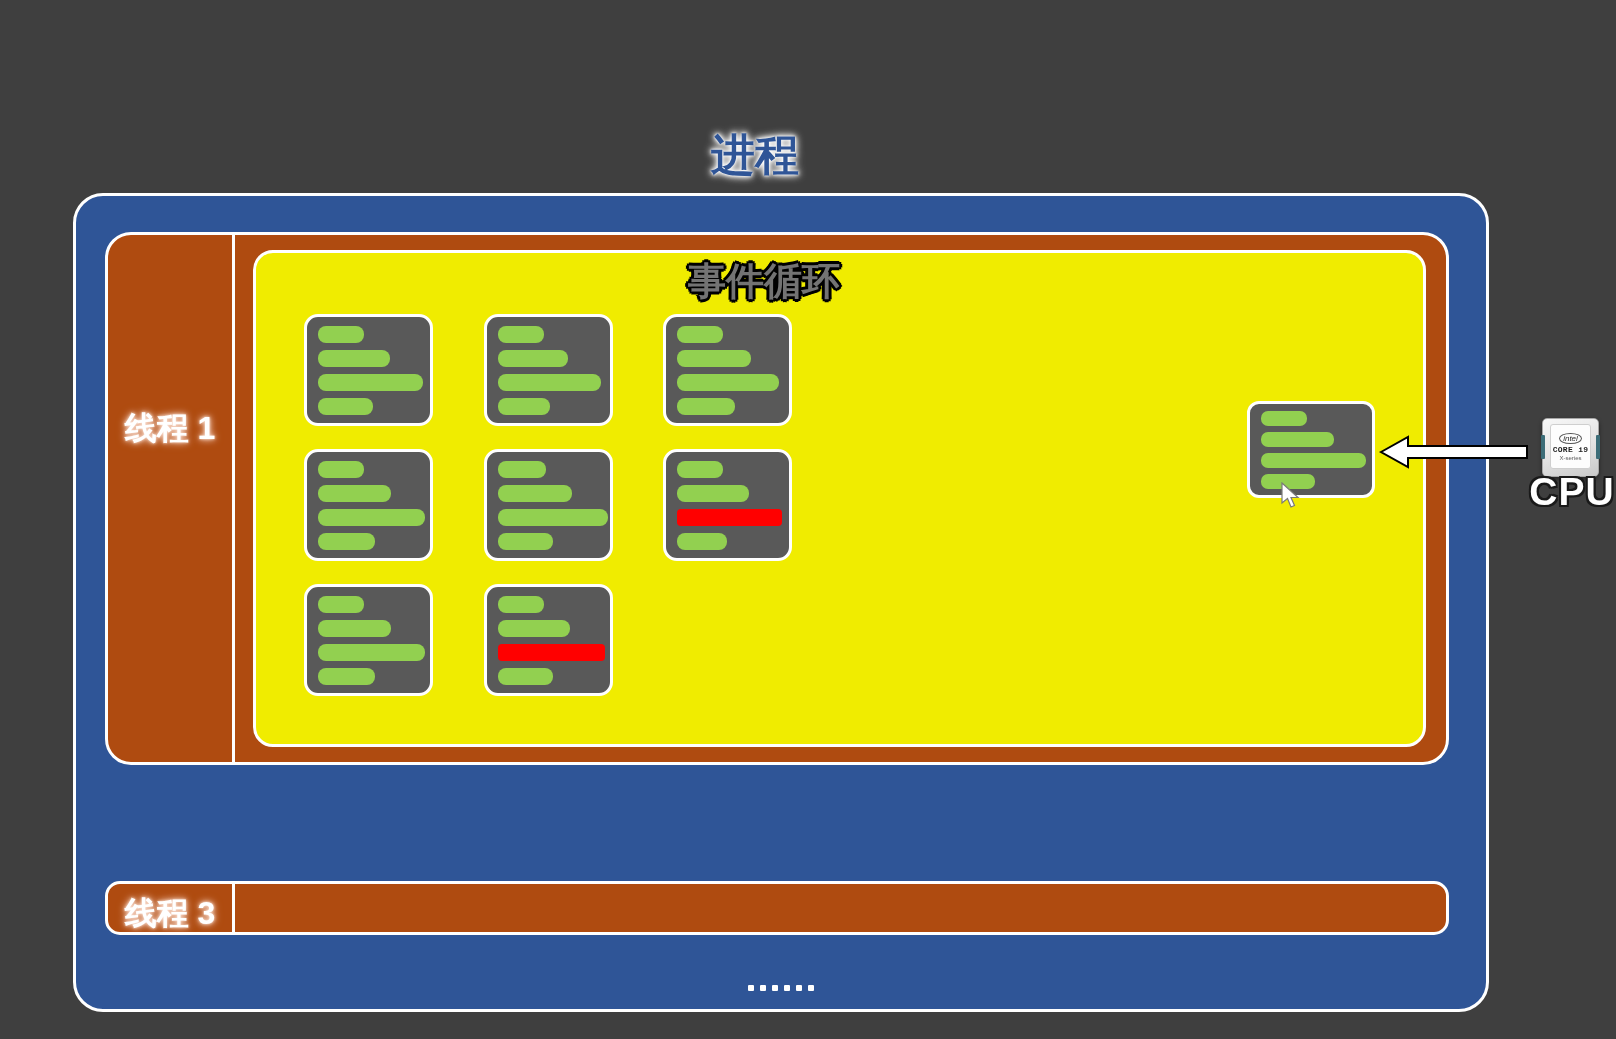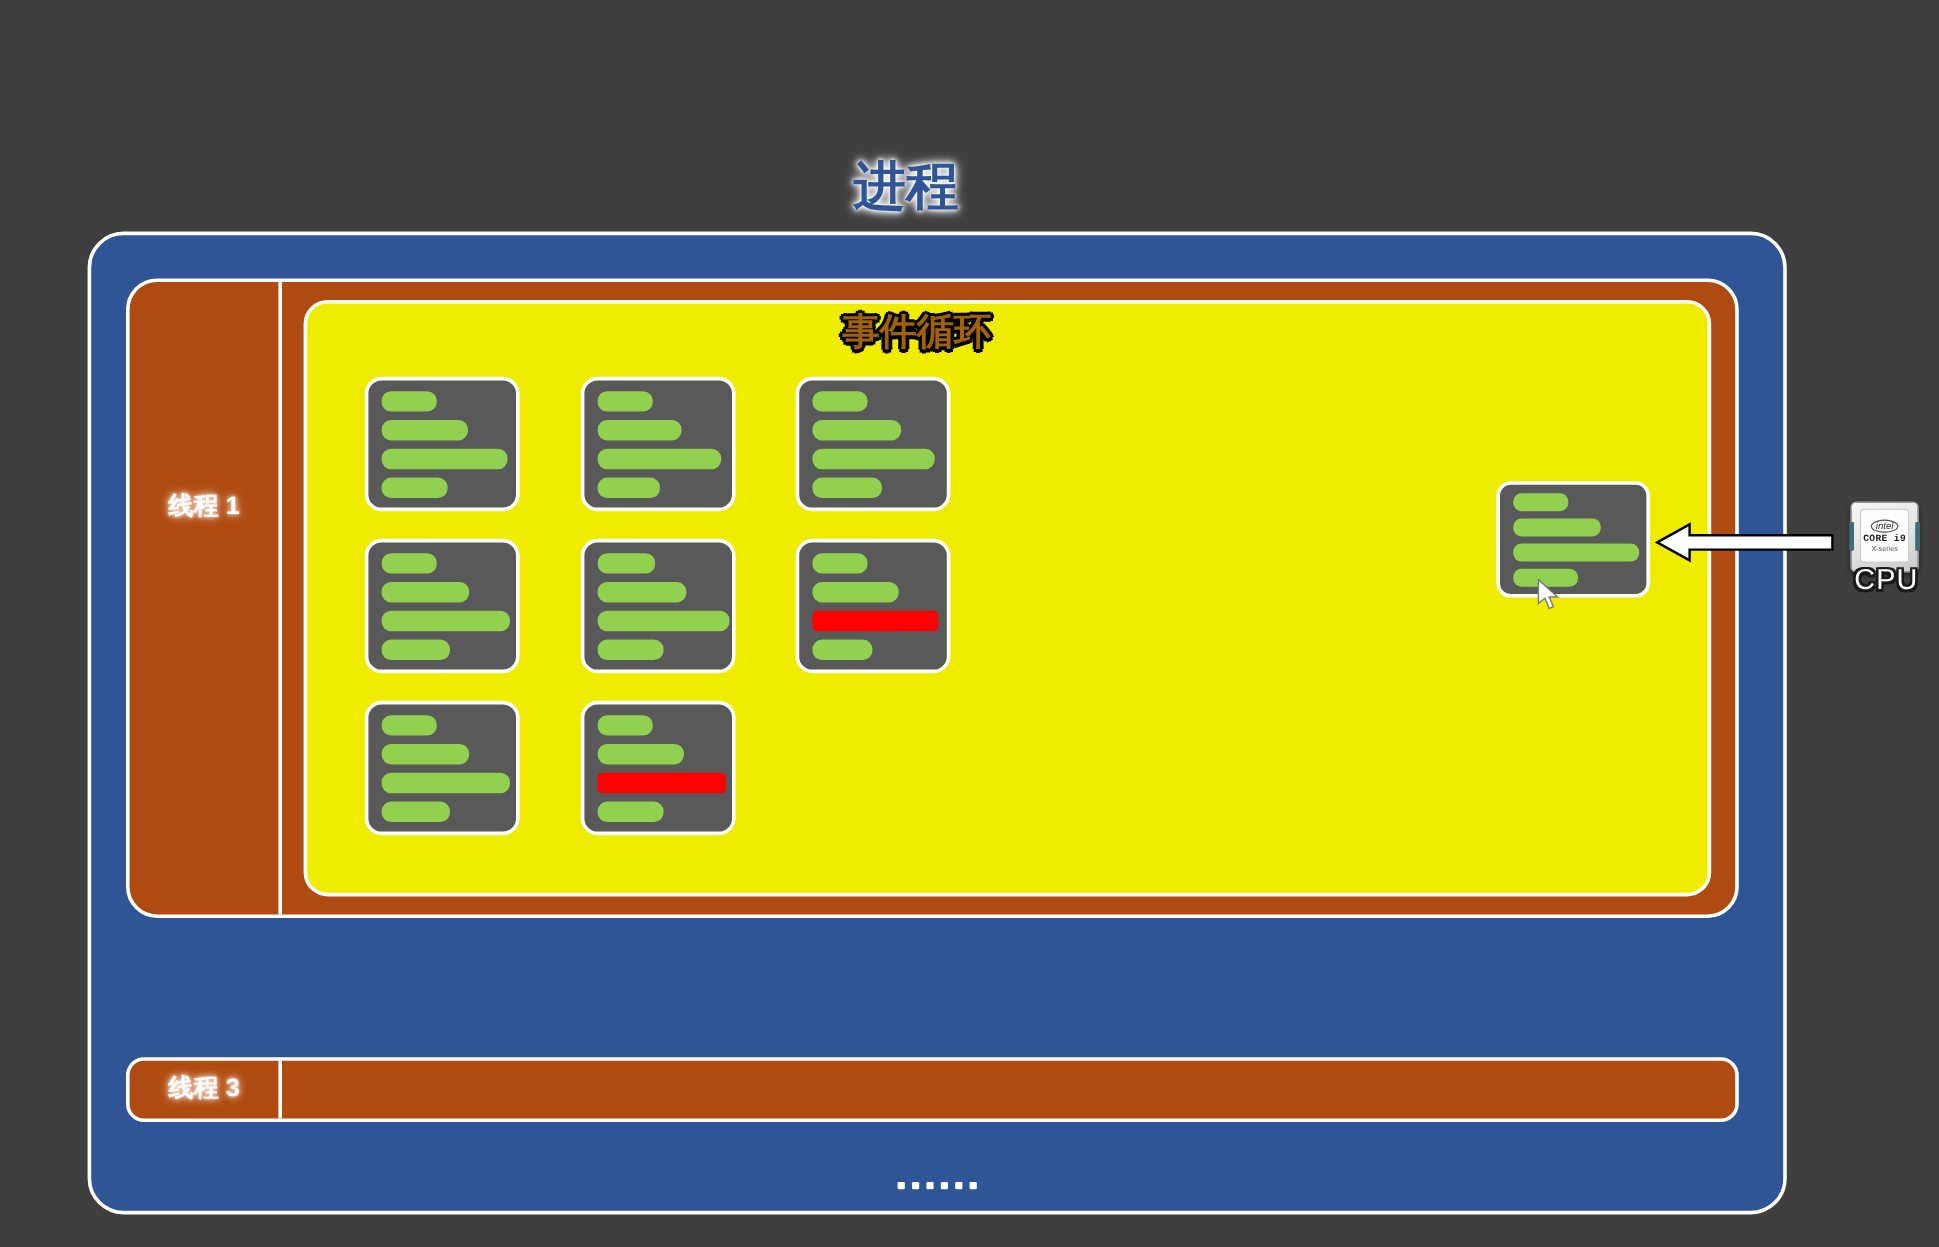--- a/index.html
+++ b/index.html
@@ -18,29 +18,29 @@
     background:#2F5597;border:3px solid #fff;border-radius:30px;box-sizing:border-box;}
 
   .thread{position:absolute;background:#AF4B10;border:3px solid #fff;box-sizing:border-box;}
   .thread-1{left:29px;top:36px;width:1344px;height:533px;border-radius:26px;}
   .thread-2{left:29px;top:596px;width:1344px;height:54px;border-radius:15px;}
   .thread-3{left:29px;top:685px;width:1344px;height:54px;border-radius:15px;}
 
   .label-cell{position:absolute;left:0;top:0;bottom:0;width:124px;
     border-right:3px solid #fff;}
   .thread-label{position:absolute;left:0;width:100%;text-align:center;
-    color:#fff;font-size:21px;font-weight:bold;white-space:nowrap;
+    color:#fff;font-size:32px;font-weight:bold;white-space:nowrap;
     text-shadow:0 0 3px rgba(255,235,225,.95),0 0 6px rgba(255,225,210,.85),0 0 10px rgba(255,220,205,.6);}
   .thread-1 .thread-label{top:172px;}
   .thread-2 .thread-label,.thread-3 .thread-label{top:8px;}
 
   .event-loop{position:absolute;left:145px;top:15px;width:1173px;height:497px;
     background:#F0EC00;border:3px solid #fff;border-radius:20px;box-sizing:border-box;}
   .event-loop-title{position:absolute;left:508px;top:3px;transform:translateX(-50%);
-    color:#a16207;font-size:31px;font-weight:bold;white-space:nowrap;
+    color:#737373;font-size:38px;font-weight:bold;white-space:nowrap;
     text-shadow:-2px -2px 0 #000,2px -2px 0 #000,-2px 2px 0 #000,2px 2px 0 #000,
                 0 -3px 0 #000,0 3px 0 #000,-3px 0 0 #000,3px 0 0 #000;}
 
   .cobox{position:absolute;width:129px;height:112px;background:#595959;
     border:3px solid #fff;border-radius:14px;box-sizing:border-box;
     display:flex;flex-direction:column;gap:7px;padding:9px 0 0 11px;}
   .task-bar{height:17px;border-radius:8px;flex:0 0 auto;}
   .task-bar.red{border-radius:4px;}
 
   .running-box{position:absolute;left:991px;top:148px;width:128px;height:97px;
@@ -58,21 +58,21 @@
   .chip-clip.left{left:-2px;} .chip-clip.right{right:-2px;}
   .chip-die{position:absolute;left:7px;top:5px;right:7px;bottom:7px;background:#fdfdfd;
     border:1px solid #cfcfcf;border-radius:3px;display:flex;flex-direction:column;
     align-items:center;justify-content:center;gap:1px;}
   .intel-logo{font-size:8px;color:#2b2b2b;border:1px solid #555;border-radius:50%;
     padding:0 3px;line-height:9px;font-style:italic;}
   .chip-model{font-size:8px;font-weight:bold;color:#1f1f1f;letter-spacing:.3px;white-space:nowrap;font-family:Liberation Mono, monospace;}
   .chip-series{font-size:6px;color:#5a5a5a;white-space:nowrap;}
 
   .cpu-label{left:1572px;top:470px;transform:translateX(-50%);
-    color:#fff;font-size:24px;font-weight:normal;letter-spacing:1px;
+    color:#fff;font-size:39px;font-weight:bold;letter-spacing:1px;
     text-shadow:-2px -2px 0 #1a1a1a,2px -2px 0 #1a1a1a,-2px 2px 0 #1a1a1a,2px 2px 0 #1a1a1a,
                 0 -2px 0 #1a1a1a,0 2px 0 #1a1a1a,-2px 0 0 #1a1a1a,2px 0 0 #1a1a1a;}
 
   .dots{position:absolute;left:50%;transform:translateX(-50%);top:789px;
     display:flex;gap:6px;}
   .dot{width:6px;height:6px;background:#fff;border-radius:1px;}
 </style>
 </head>
 <body>
 

